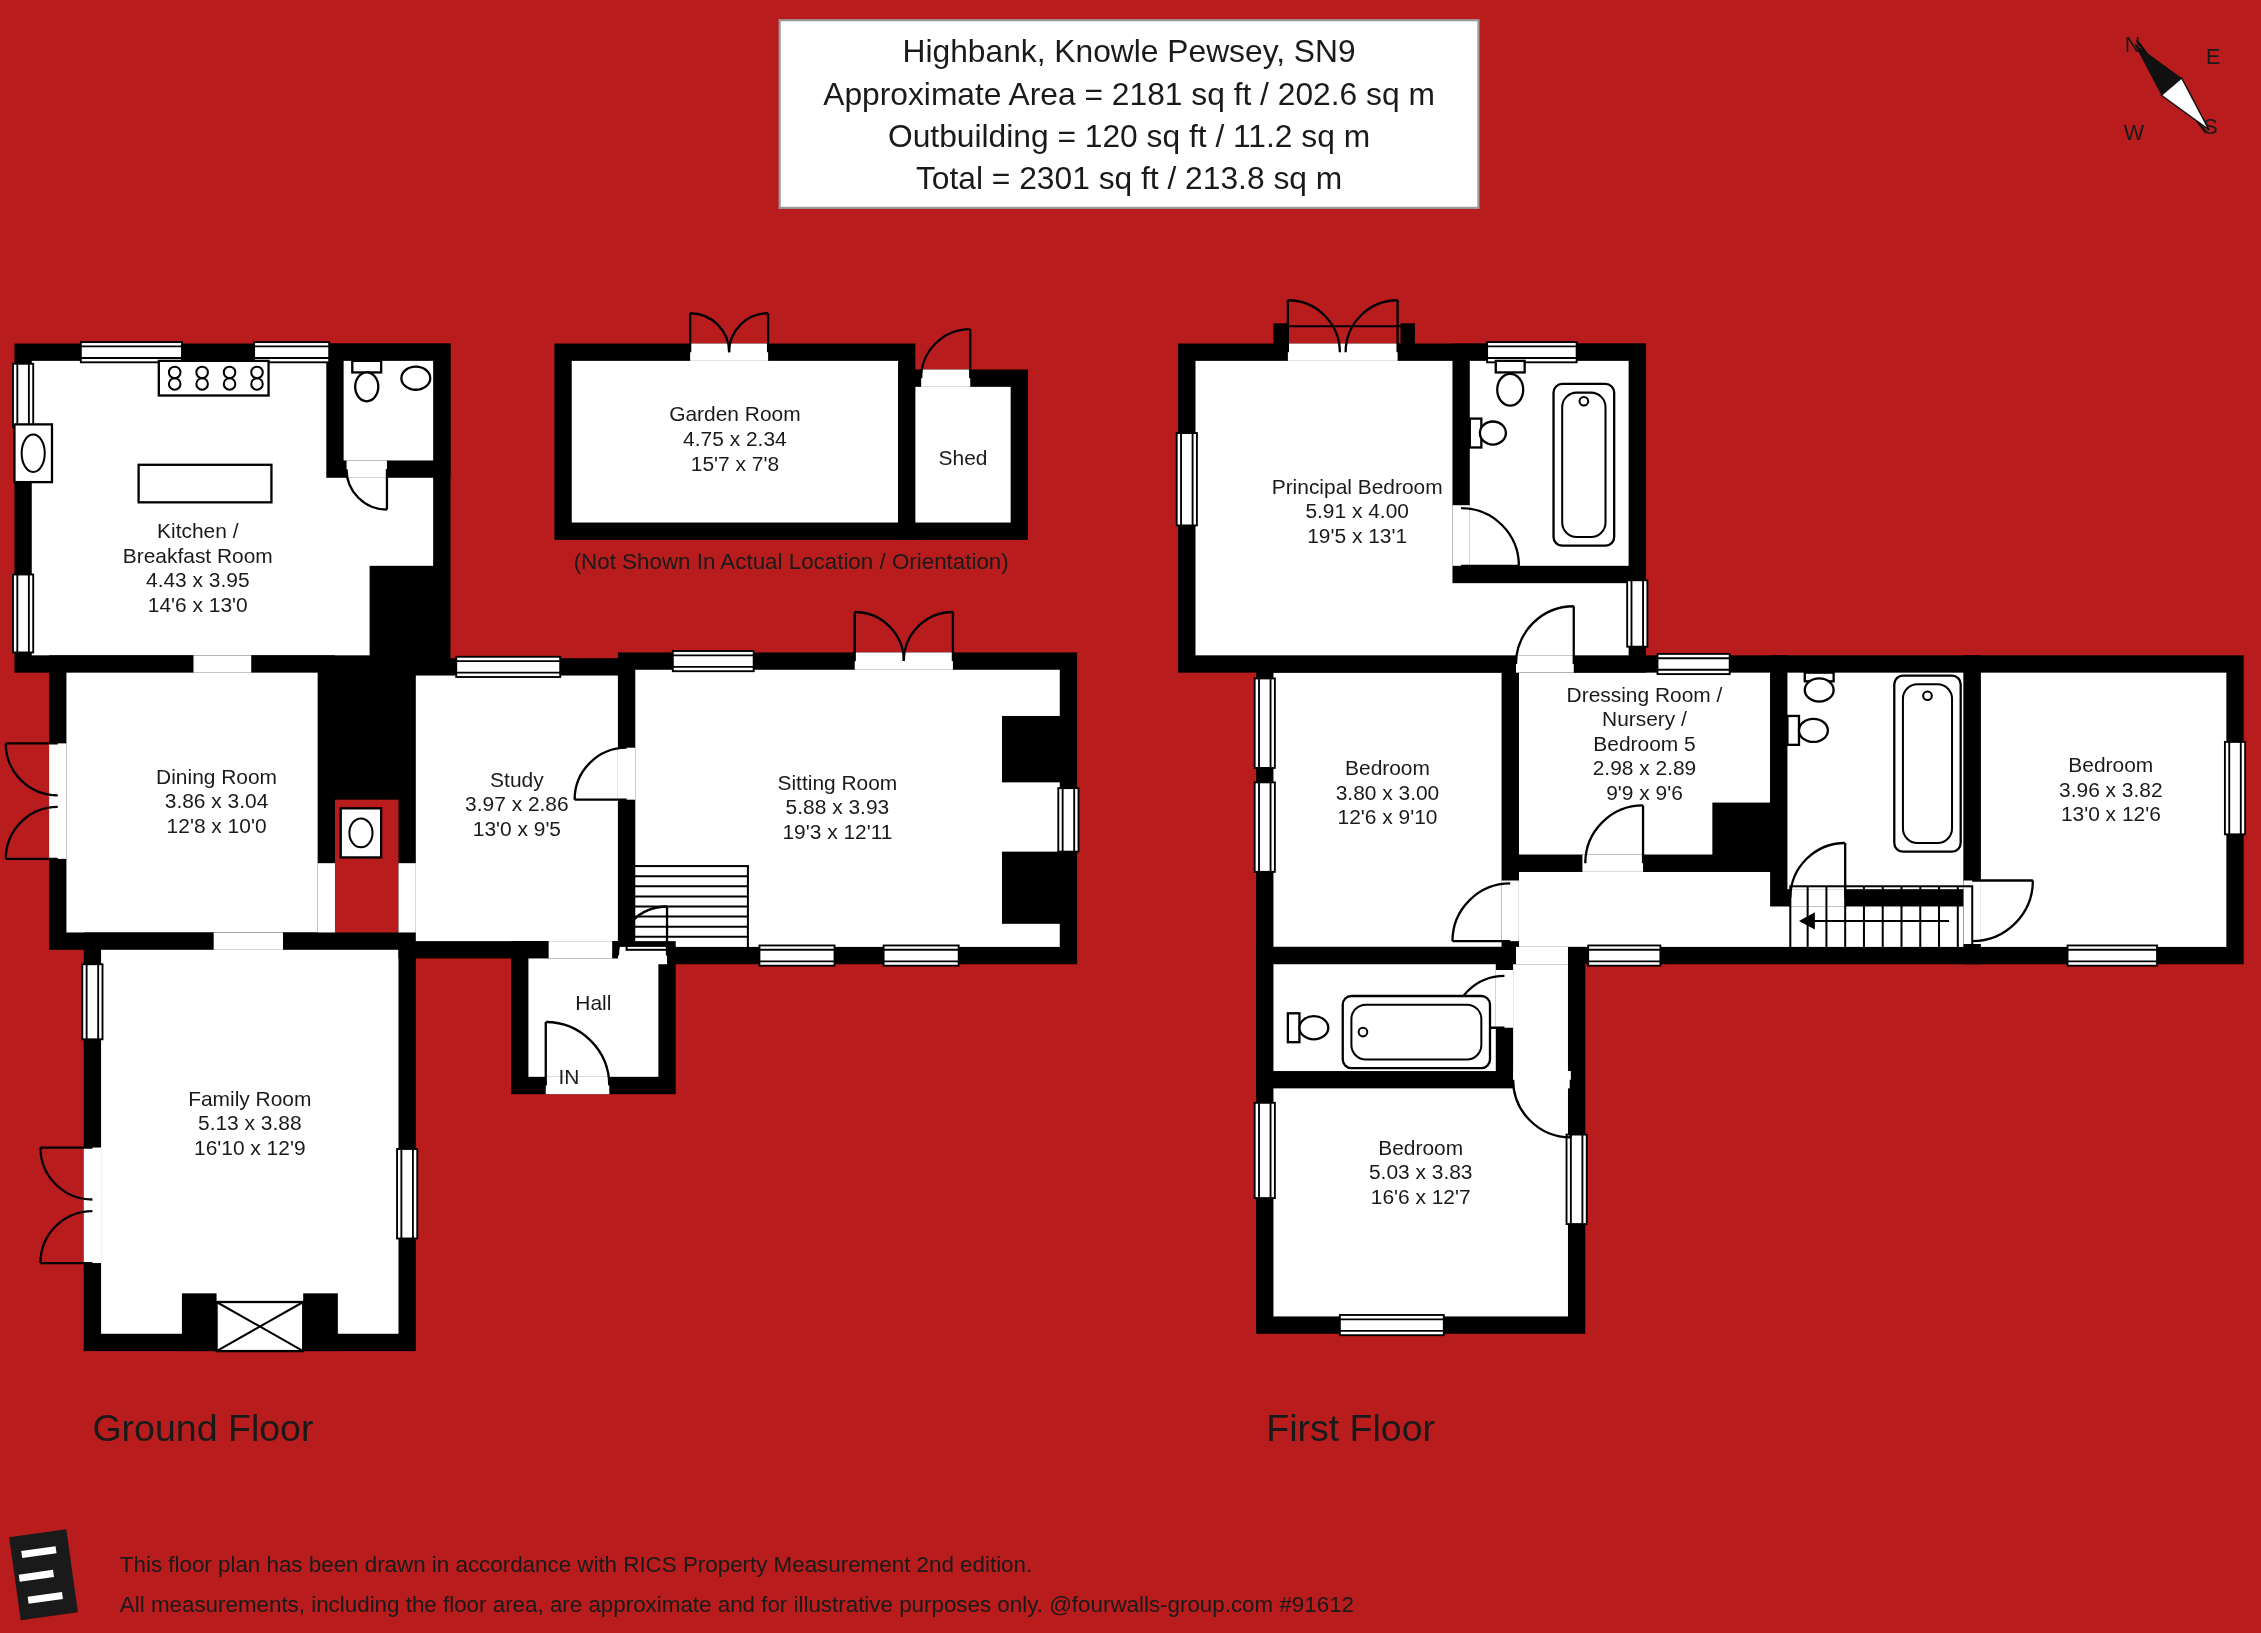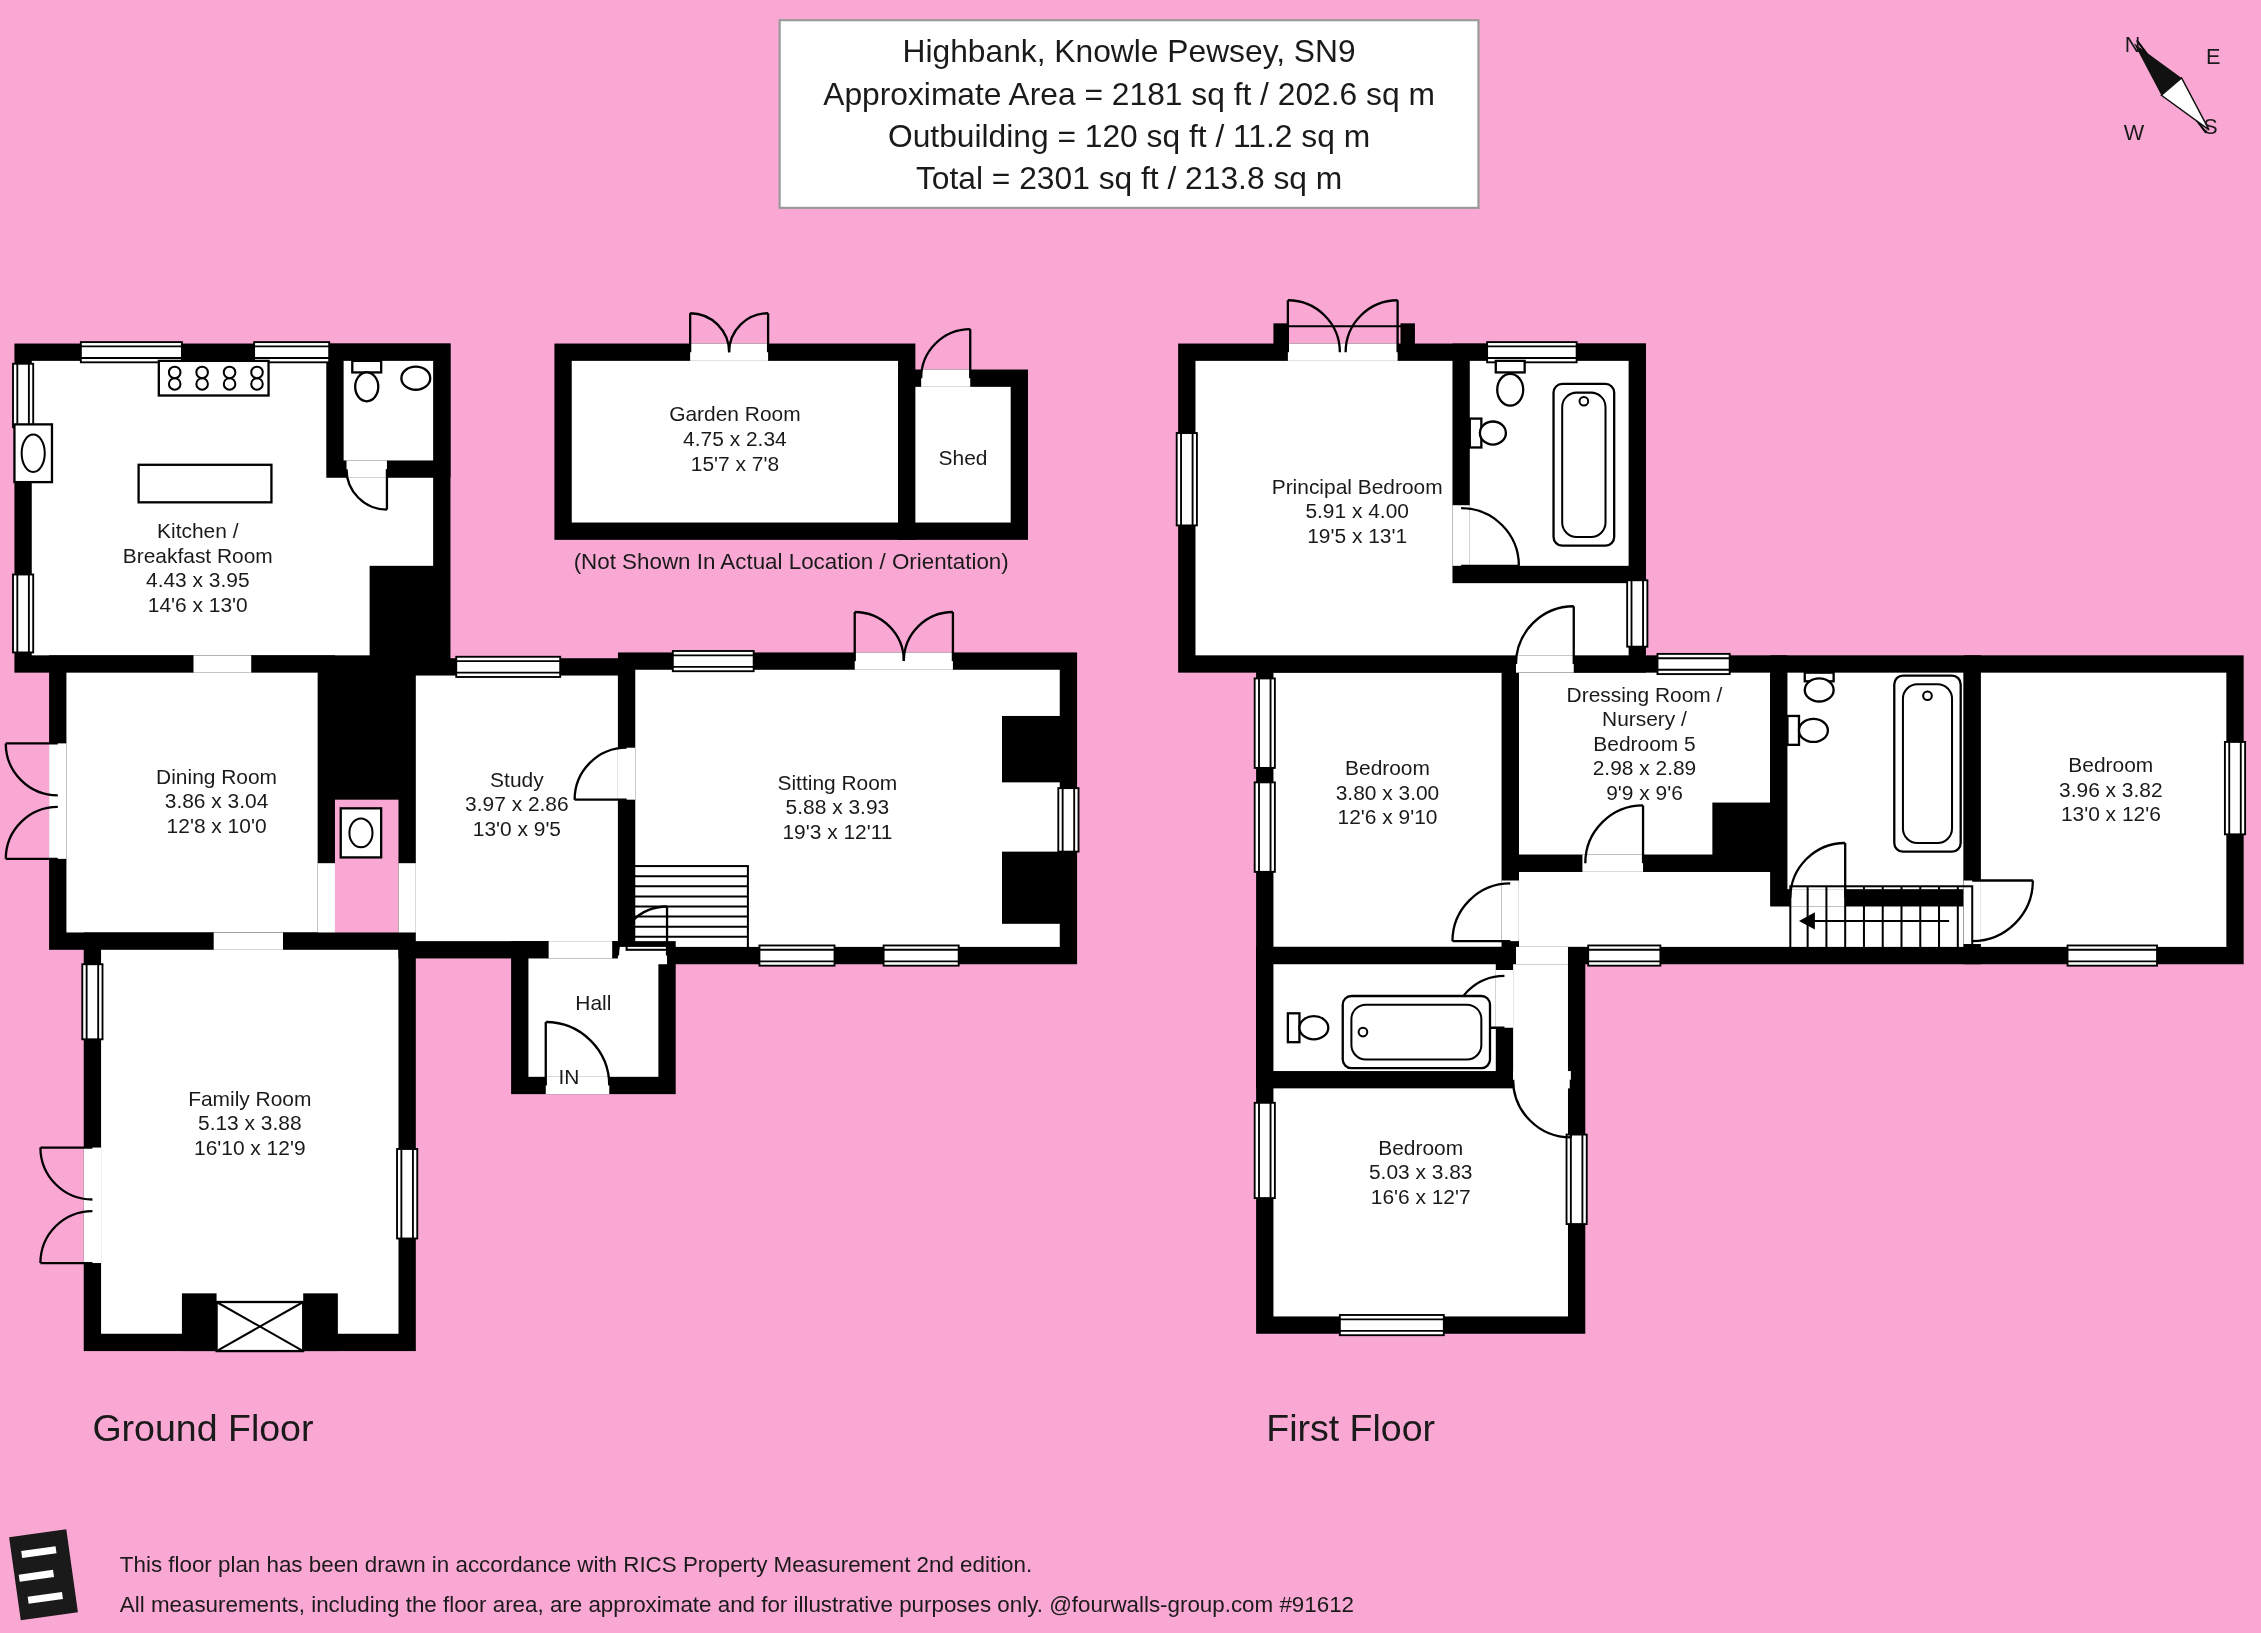--- a/index.html
+++ b/index.html
@@ -1,16 +1,16 @@
 <!DOCTYPE html>
 <html style="font-size:11.3px"><head>
 <meta charset="utf-8">
 <style>
   html,body{margin:0;padding:0;background:#fff;}
-  #page{width:2261px;height:1634px;position:relative;background:#f9a8d4;}
+  #page{width:2261px;height:1634px;position:relative;background:#b91c1c;}
   svg{display:block;}
   text{font-family:"Liberation Sans",sans-serif;fill:#1a1a1a;}
   .room{font-size:14.5px;text-anchor:middle;}
   .hdr{font-size:22px;text-anchor:middle;}
   .floor{font-size:26px;text-anchor:start;}
   .foot{font-size:15.5px;text-anchor:start;}
   .note{font-size:15.5px;text-anchor:middle;}
   .cmp{font-size:15px;text-anchor:middle;}
   .wall{fill:#fff;stroke:#000;stroke-width:12;}
   .blk{fill:#000;stroke:none;}

